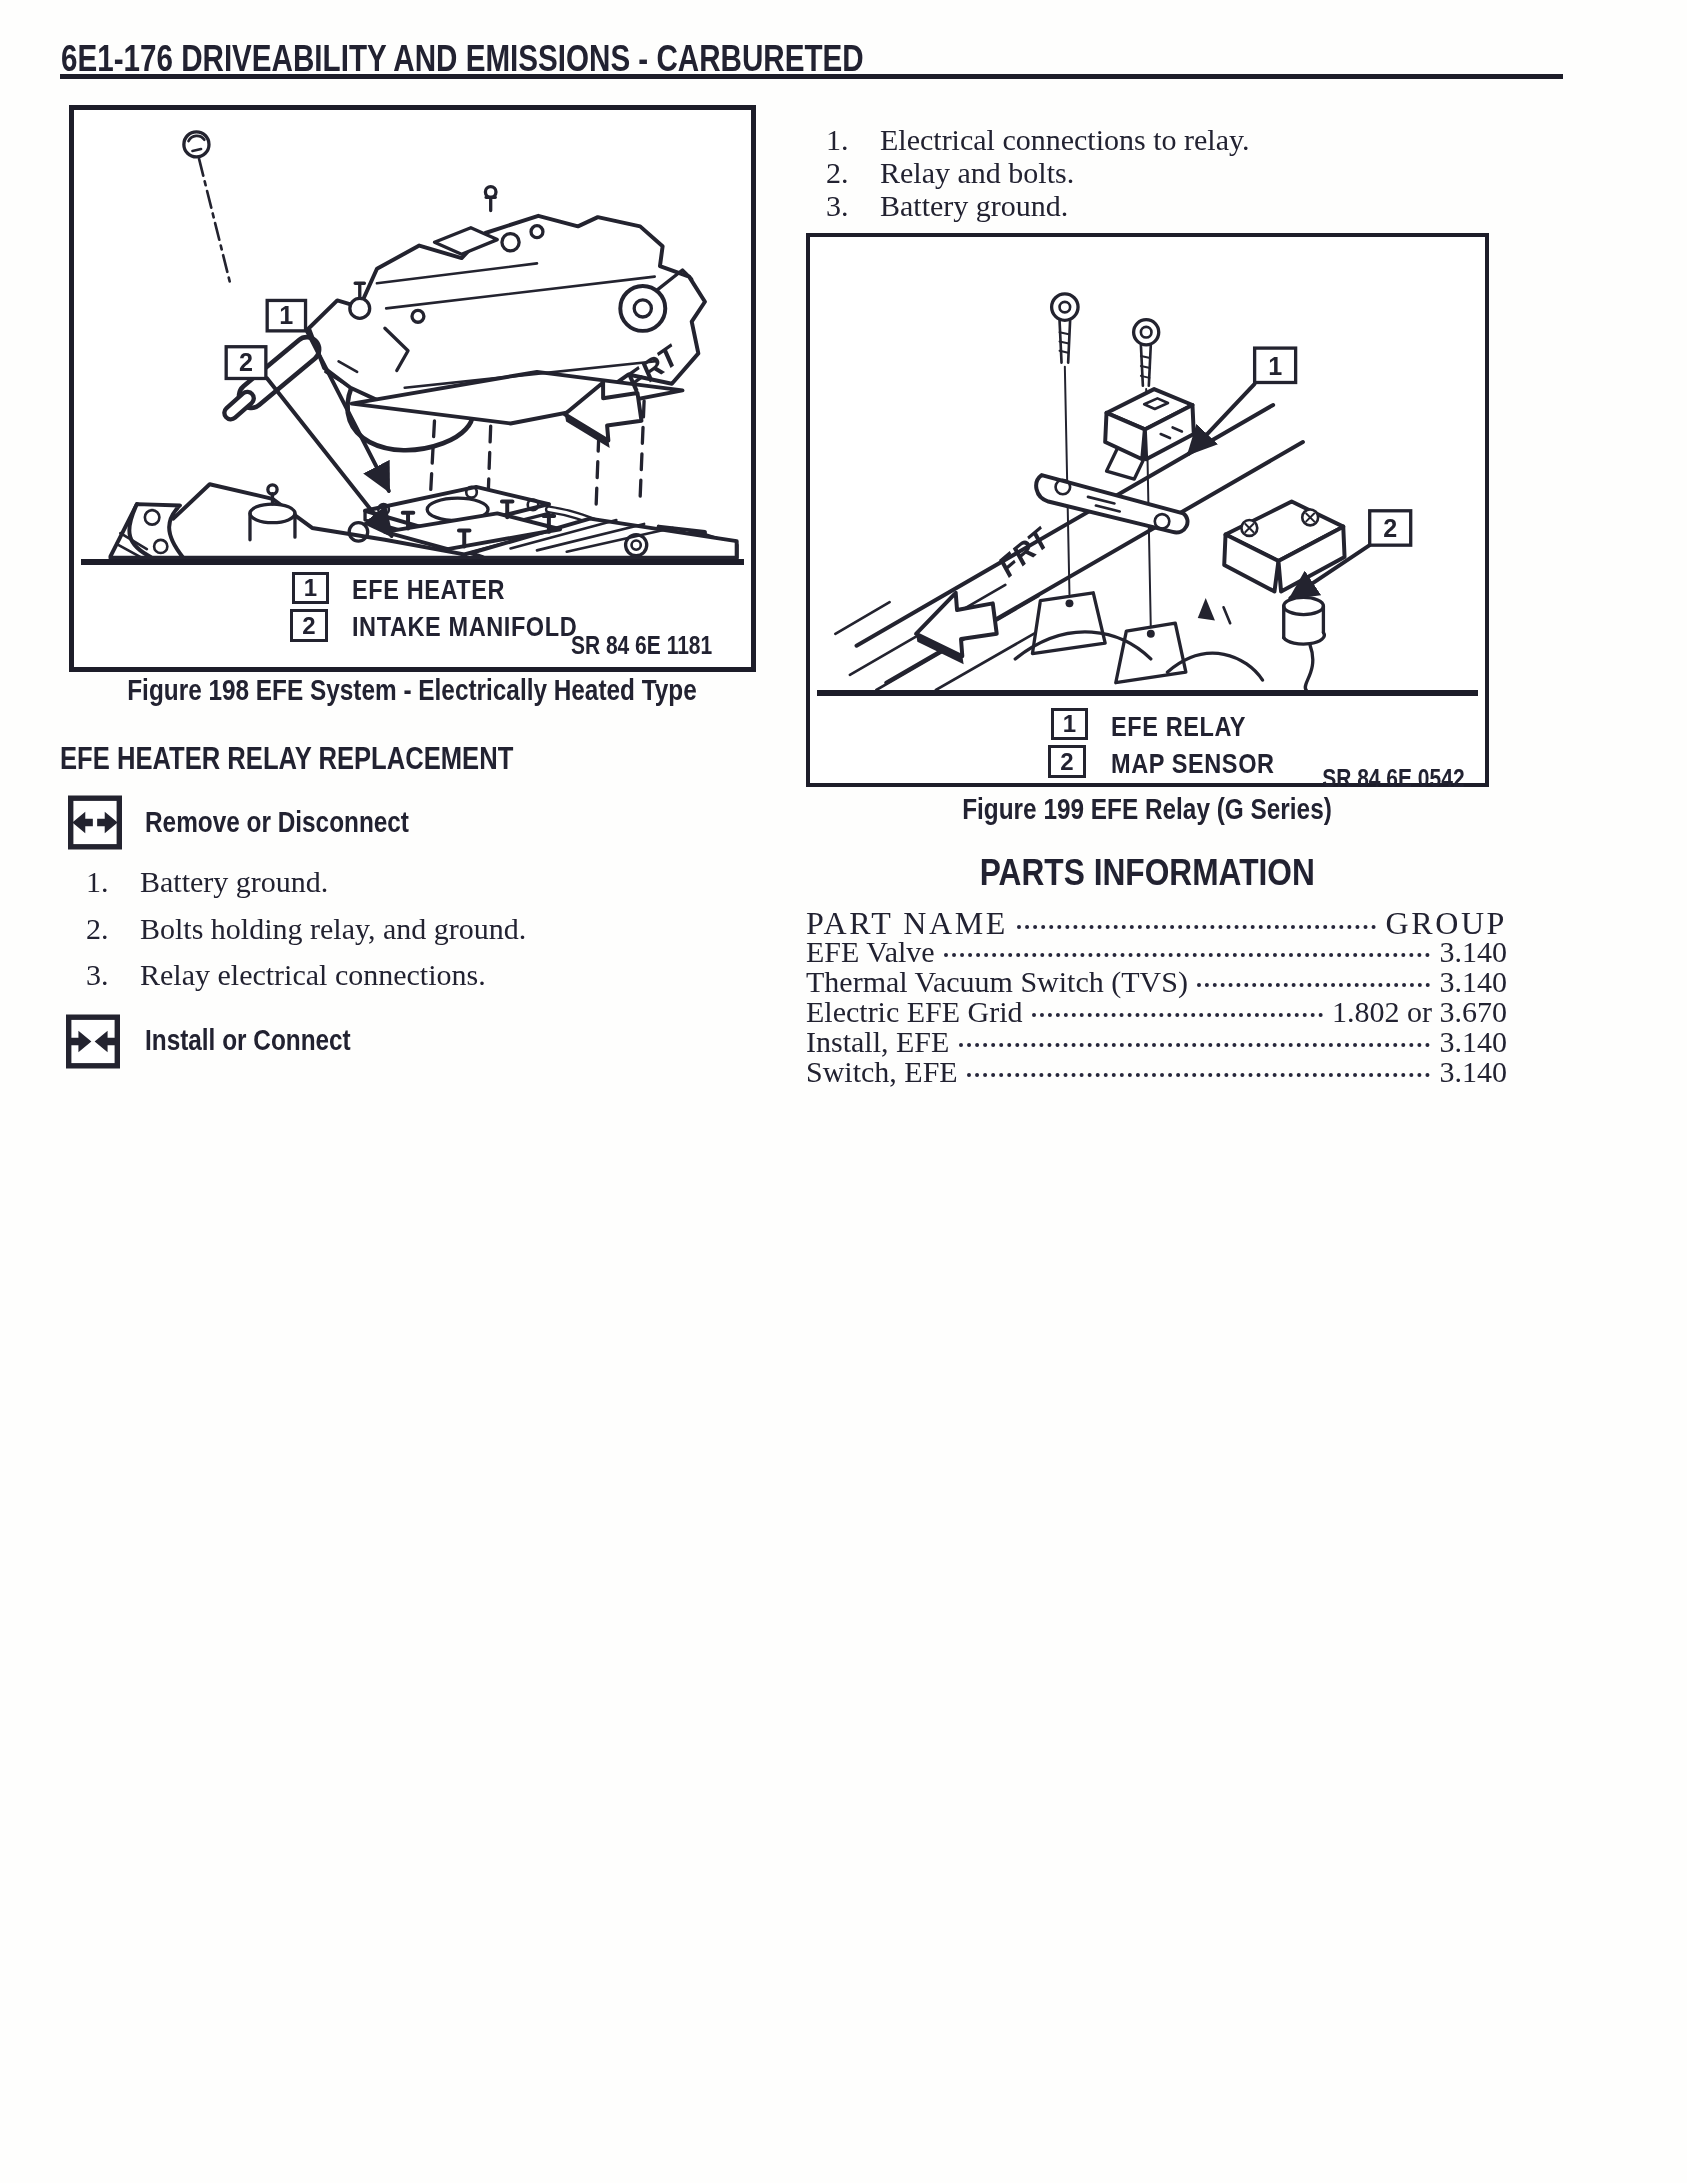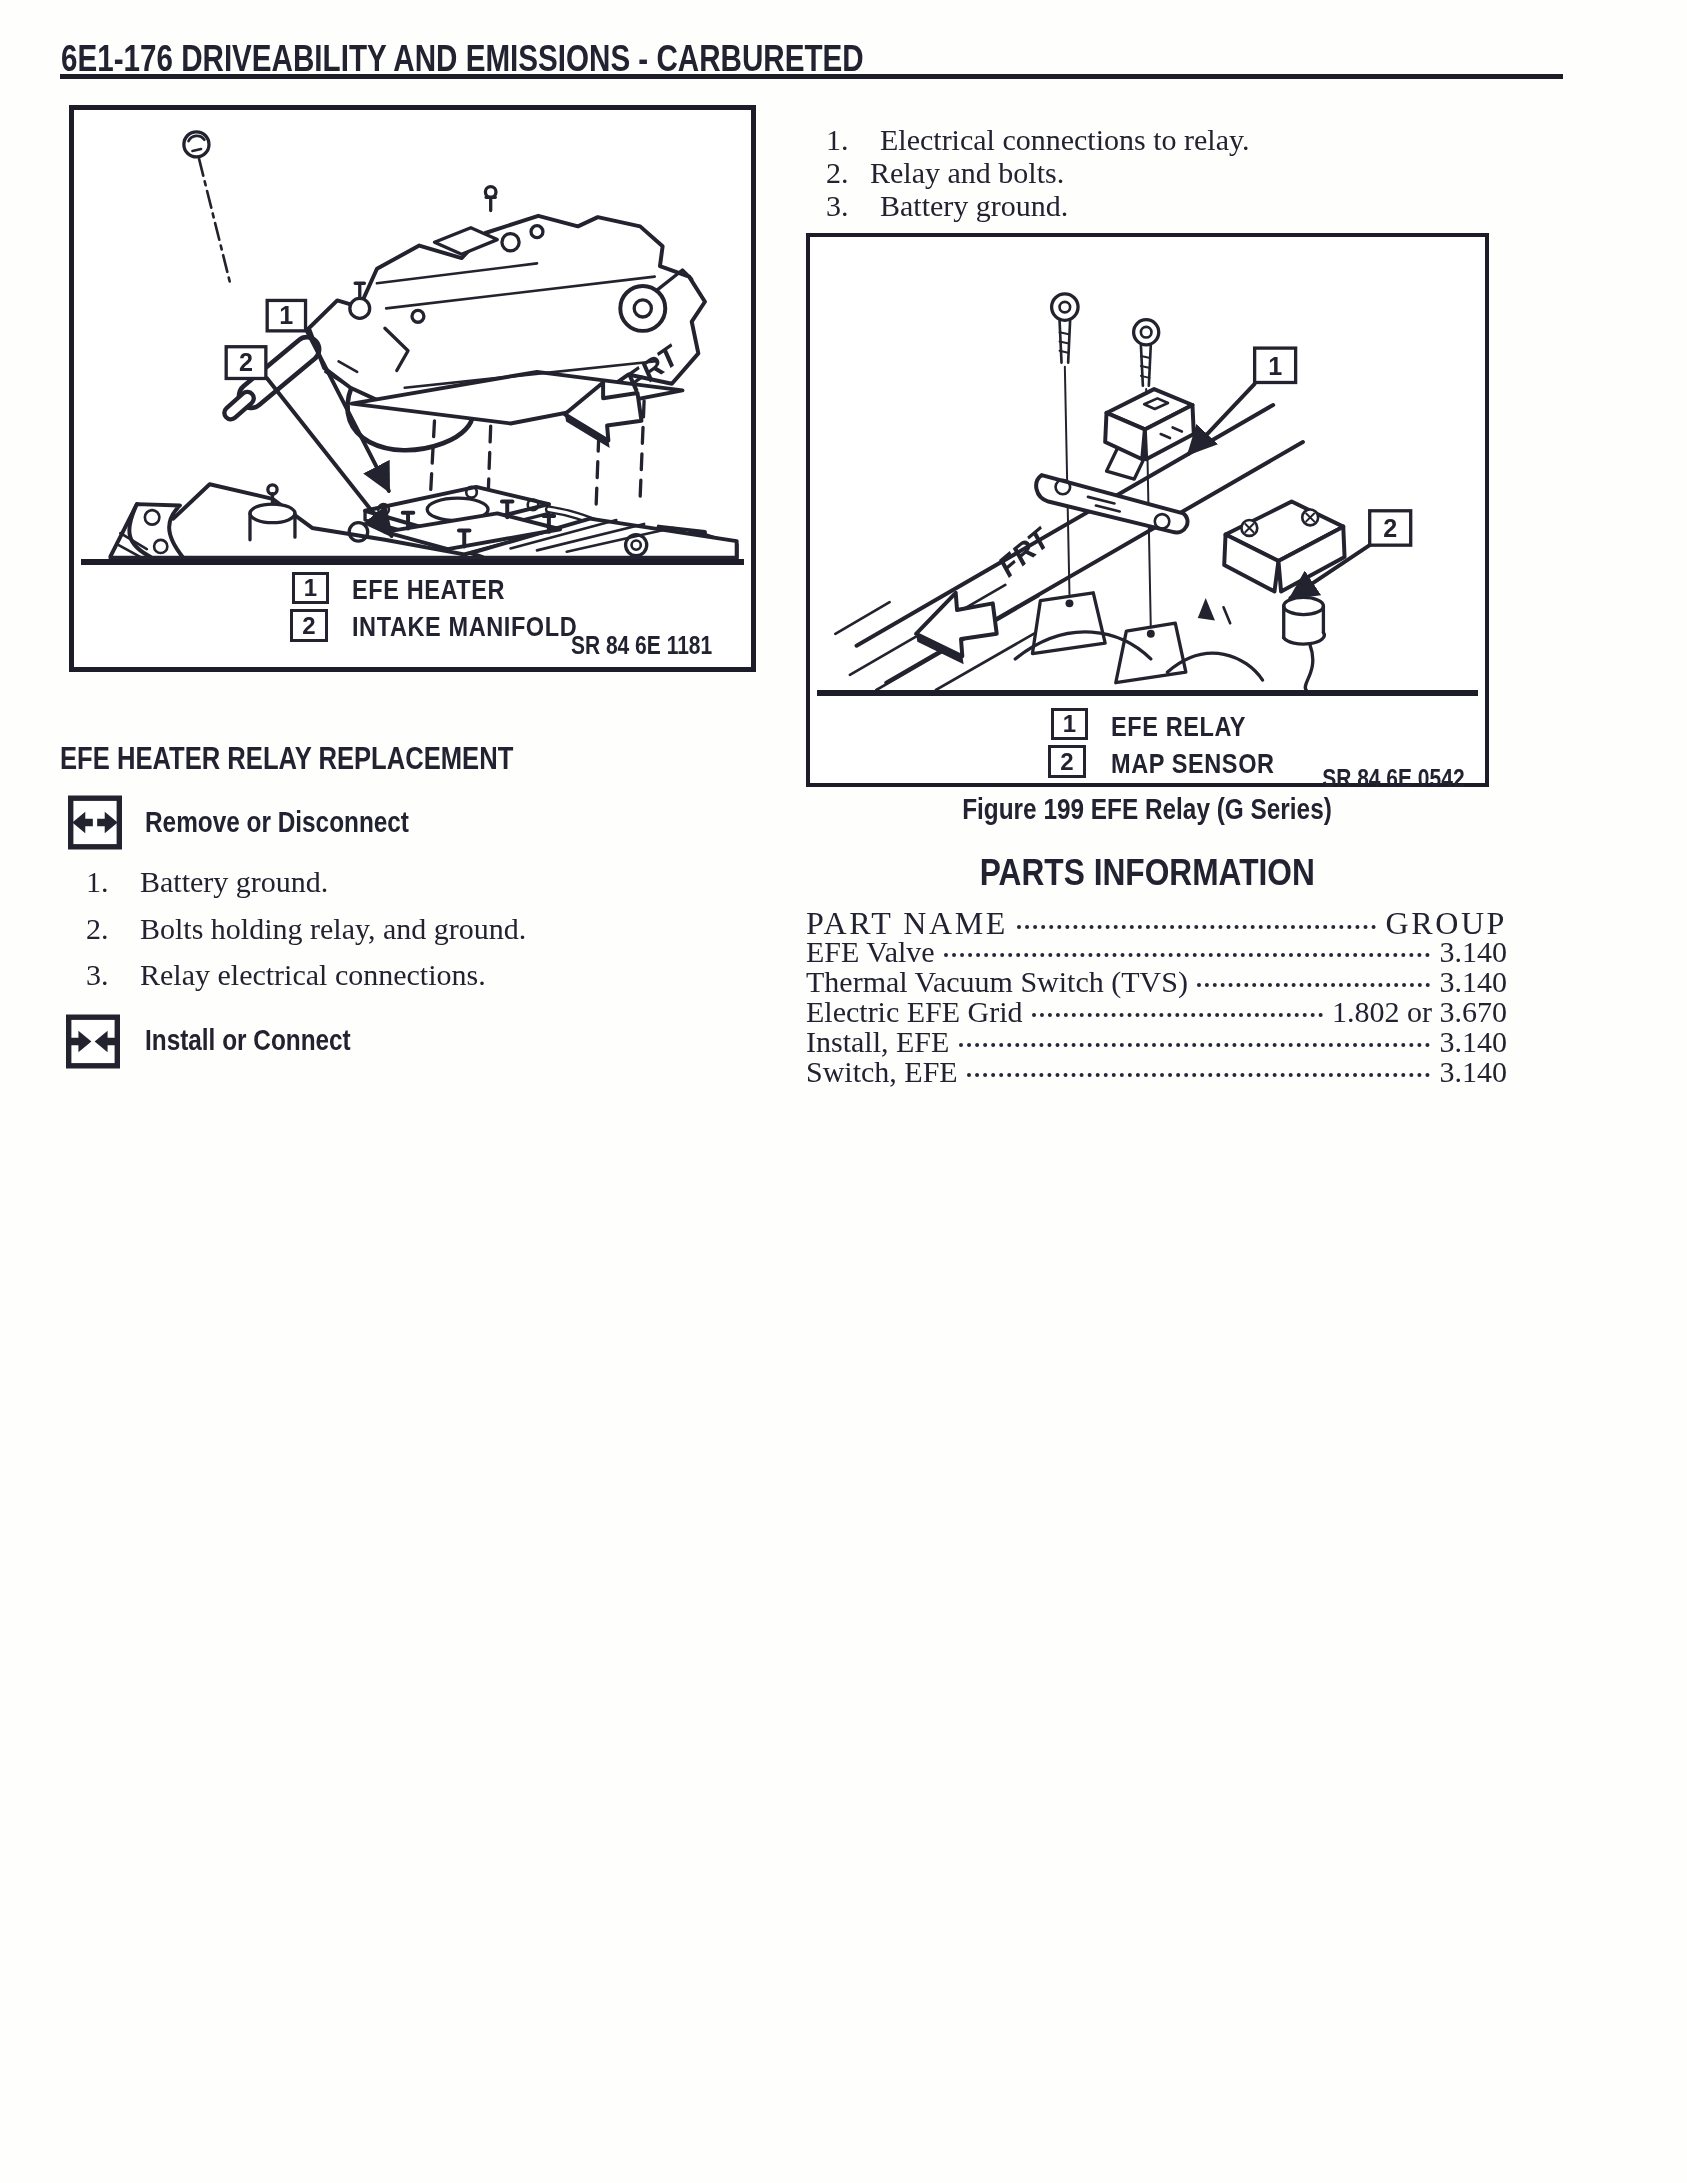--- a/index.html
+++ b/index.html
@@ -136,20 +136,23 @@
     <div class="numbox" style="left:218px;top:462px;width:37px;height:32px;">
         <span>1</span>
       </div>
     <div class="t sansb" style="left:278px;top:464px;font-size:28px;letter-spacing:0.7px;"><span class="cx">EFE HEATER</span></div>
     <div class="numbox" style="left:216px;top:499px;width:38px;height:33px;">
         <span>2</span>
       </div>
     <div class="t sansb" style="left:278px;top:501px;font-size:28px;letter-spacing:0.7px;"><span class="cx">INTAKE MANIFOLD</span></div>
     <div class="t sansb" style="right:39px;top:521px;font-size:25px;"><span class="cx" style="transform-origin:100% 50%;">SR 84 6E 1181</span></div>
   </div>
+  <div class="t sansb ctr" style="left:69px;top:674px;width:687px;font-size:29px;">
+    <span class="cxc">Figure 198 EFE System - Electrically Heated Type</span>
+  </div>
 
   <div class="t sansb" style="left:60px;top:740px;font-size:32px;">
     <span class="cx" style="transform:scaleX(.8);">EFE HEATER RELAY REPLACEMENT</span>
   </div>
 
   <svg class="t" style="left:68px;top:795px;" width="54" height="55" viewBox="0 0 100 100">
     <rect x="5" y="5" width="90" height="90" fill="#fff" stroke="#23232f" stroke-width="10"></rect>
     <polygon fill="#23232f" points="8,50 32,30 32,43 46,43 46,57 32,57 32,70"></polygon>
     <polygon fill="#23232f" points="92,50 68,30 68,43 54,43 54,57 68,57 68,70"></polygon>
   </svg>
@@ -178,21 +181,21 @@
   <div class="t sansb" style="left:145px;top:1024px;font-size:29px;">
     <span class="cx">Install or Connect</span>
   </div>
 
   <div class="step" style="left:826px;top:123px;">
       <span style="position:absolute;left:0;">1.</span>
       <span style="position:absolute;left:54px;">Electrical connections to relay.</span>
     </div>
   <div class="step" style="left:826px;top:156px;">
       <span style="position:absolute;left:0;">2.</span>
-      <span style="position:absolute;left:44px;text-align:right;">Relay and bolts.</span>
+      <span style="position:absolute;left:54px;text-align:right;">Relay and bolts.</span>
     </div>
   <div class="step" style="left:826px;top:189px;">
       <span style="position:absolute;left:0;">3.</span>
       <span style="position:absolute;left:54px;">Battery ground.</span>
     </div>
 
   <div class="figbox fb199" style="left:806px;top:233px;width:683px;height:554px;">
 
     <svg width="675" height="453" viewBox="0 0 1020 685" style="position:absolute;left:0;top:0;">
       <defs>

